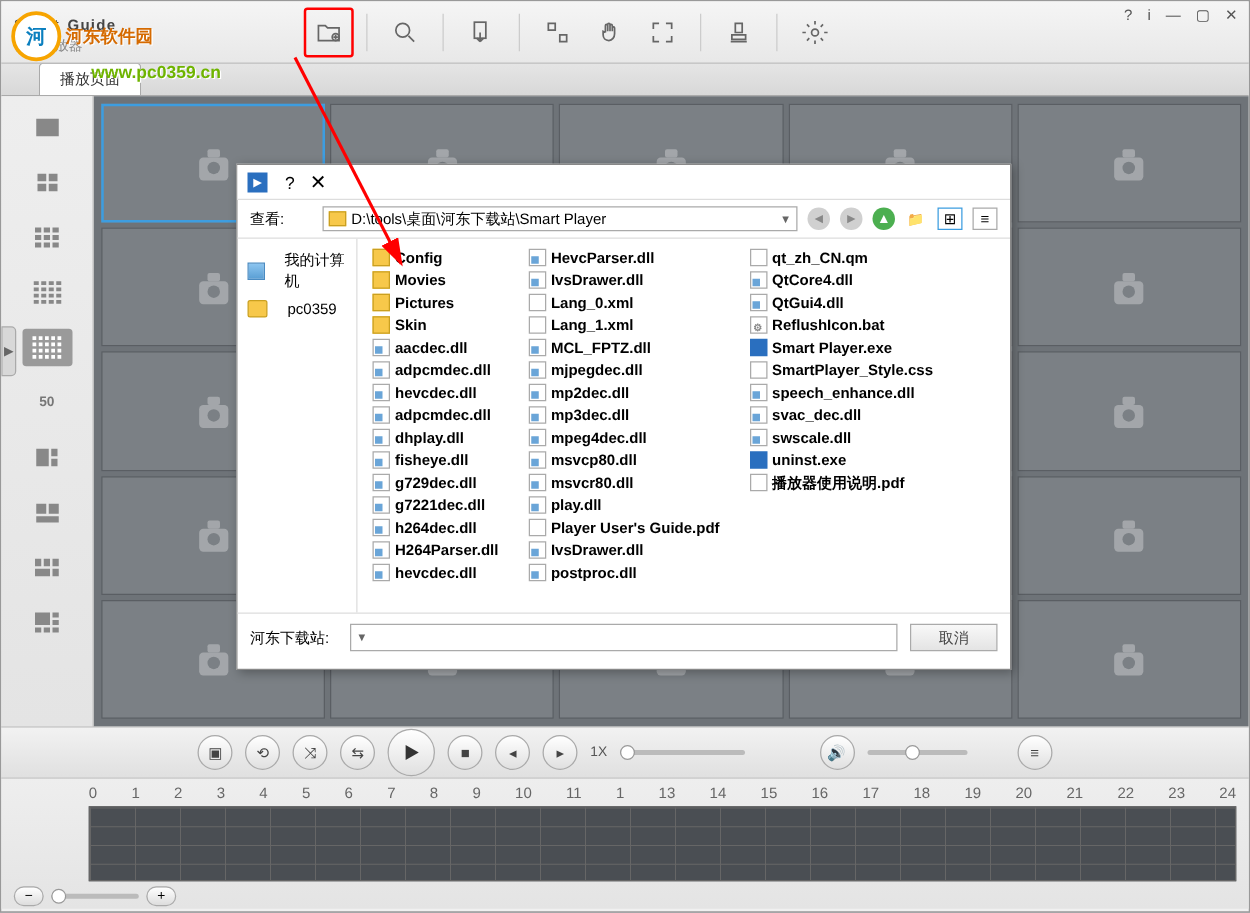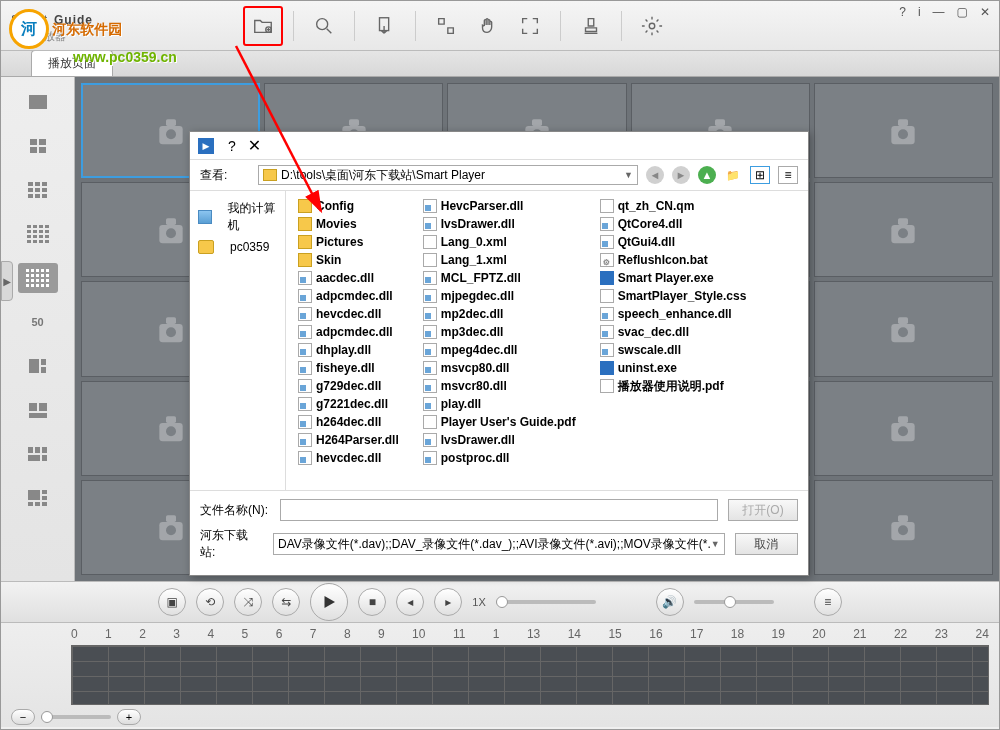--- a/index.html
+++ b/index.html
@@ -748,26 +748,20 @@
           <span>uninst.exe</span>
         </div>
         <div class="file-item">
           <span class="fic fic-pdf"></span>
           <span>播放器使用说明.pdf</span>
         </div>
       </div>
   </div>
   <div class="dlg-footer">
     <div class="dlg-row">
-      <label>文件名称(N):</label>
-      <input class="dlg-input" type="text" style="">
-      <button class="dlg-btn" disabled="">打开(O)</button>
-    </div>
-    <div class="dlg-row">
       <label>河东下载站:</label>
       <div class="dlg-input" style="display:flex;align-items:center">
-          <span style="flex:1;overflow:hidden;white-space:nowrap">DAV录像文件(*.dav);;DAV_录像文件(*.dav_);;AVI录像文件(*.avi);;MOV录像文件(*.</span>
           <span style="font-size:9px;color:#666">▼</span>
         </div>
       <button class="dlg-btn">取消</button>
     </div>
   </div>
 </div>
 
 </body></html>

